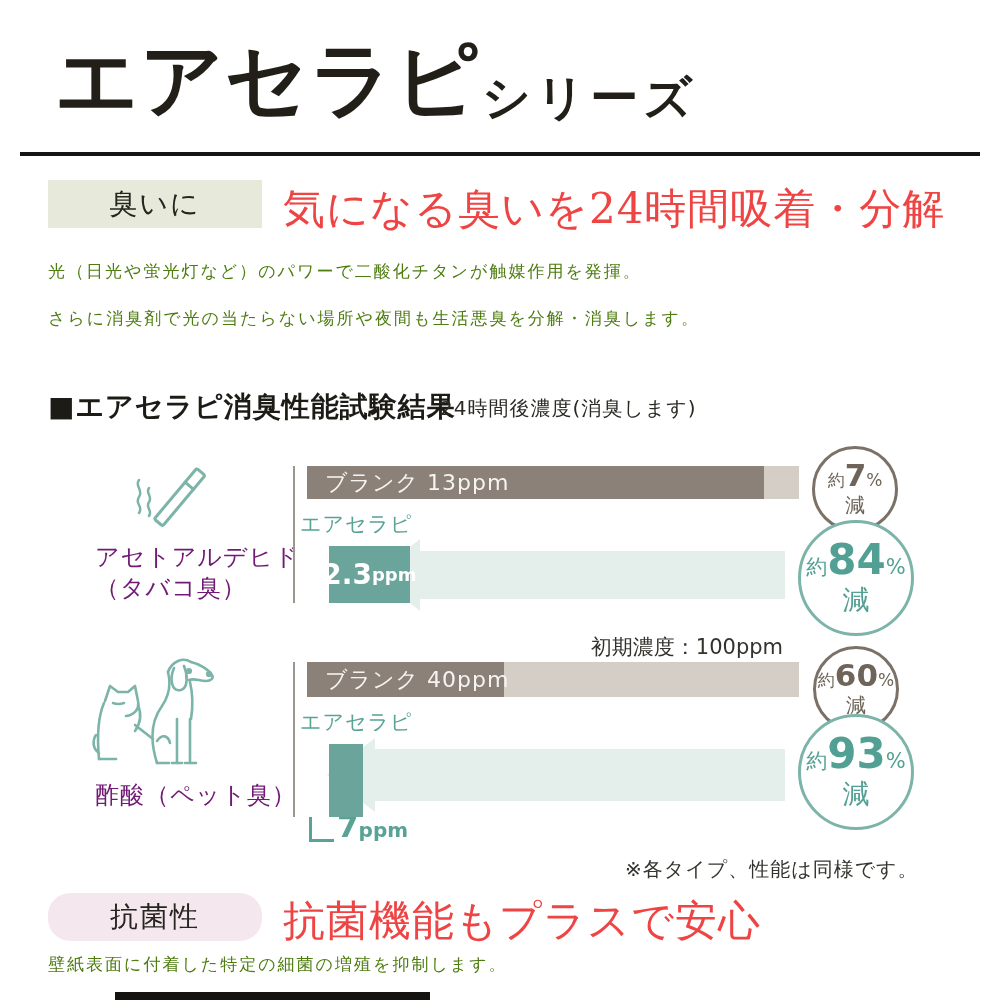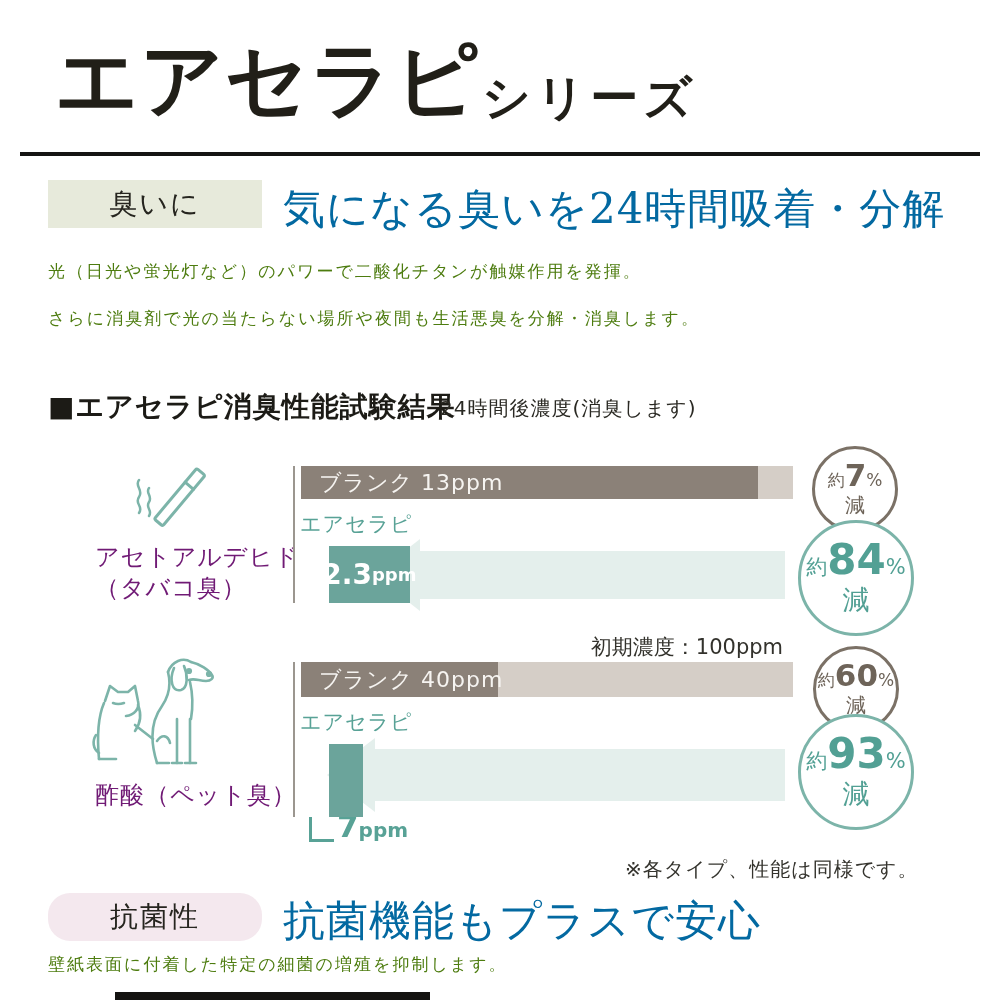--- a/index.html
+++ b/index.html
@@ -10,39 +10,39 @@
   
   .main-title{left:55px;top:26px;font-size:82px;font-weight:800;letter-spacing:1px;color:#211f18;}
   .title-suffix{left:482px;top:66px;font-size:48px;font-weight:600;letter-spacing:5px;color:#211f18;}
   .title-rule{left:20px;top:152px;width:960px;height:4px;background:#151412;}
 
   
   .badge{width:214px;height:48px;display:flex;align-items:center;justify-content:center;
          font-size:28px;color:#26251f;letter-spacing:2px;}
   .badge-odor{left:48px;top:180px;background:#e7eadb;text-align:center;}
   .badge-anti{left:48px;top:893px;background:#f4e8ee;border-radius:22px;}
-  .serif-heading{font-family:"DejaVu Serif","Liberation Serif",serif;font-size:42px;color:#0369a1;
+  .serif-heading{font-family:"DejaVu Serif","Liberation Serif",serif;font-size:42px;color:#ef4444;
                  letter-spacing:1px;white-space:nowrap;}
   .heading-odor{left:283px;top:181px;}
   .heading-anti{left:283px;top:893px;}
   .body-text{font-family:"DejaVu Serif","Liberation Serif",serif;font-size:17px;color:#4d7c0f;
              letter-spacing:2px;white-space:nowrap;}
   .body1{left:48px;top:260px;} .body2{left:48px;top:307px;} .body-anti{left:48px;top:953px;}
 
   
   .chart-title{left:48px;top:388px;font-size:28px;font-weight:700;color:#1c1b16;letter-spacing:1px;}
   .chart-subtitle{left:440px;top:395px;font-size:20px;color:#2a2923;letter-spacing:1px;}
 
   
   .test-row{position:absolute;left:293px;width:492px;}
   .row1{top:466px;height:180px;} .row2{top:662px;height:190px;}
   .initial-label{position:absolute;right:2px;top:-29px;font-size:21px;color:#33322c;}
   .axis-line{position:absolute;left:0;top:0;width:2px;background:#9b968f;}
   .row1 .axis-line{height:137px;} .row2 .axis-line{height:155px;}
-  .blank-track{position:absolute;left:8px;width:100%;background:#d5cec7;}
+  .blank-track{position:absolute;left:14px;width:100%;background:#d5cec7;}
   .row1 .blank-track{top:0;height:33px;} .row2 .blank-track{top:0;height:35px;}
   .blank-fill{height:100%;background:#8b8178;display:flex;align-items:center;}
   .blank-fill span{padding-left:18px;font-size:22px;color:#f6f4f1;white-space:nowrap;letter-spacing:1px;}
   .product-name{position:absolute;left:7px;font-size:21px;color:#58a296;letter-spacing:1px;}
   .row1 .product-name{top:44px;} .row2 .product-name{top:46px;}
   .product-bar{position:absolute;background:#6ba49b;color:#fff;display:flex;align-items:center;
                justify-content:center;white-space:nowrap;z-index:3;margin-left:36px;}
   .row1 .product-bar{top:80px;height:57px;} .row2 .product-bar{top:82px;height:73px;}
   .pv{font-size:28px;font-weight:700;} .pu{font-size:18px;font-weight:600;}
   .arrow{position:absolute;right:0;display:flex;align-items:center;z-index:1;}

